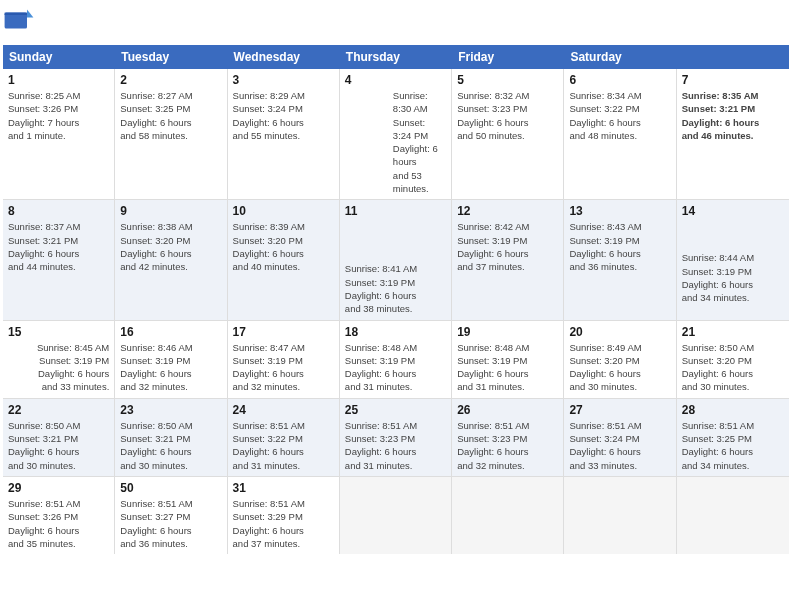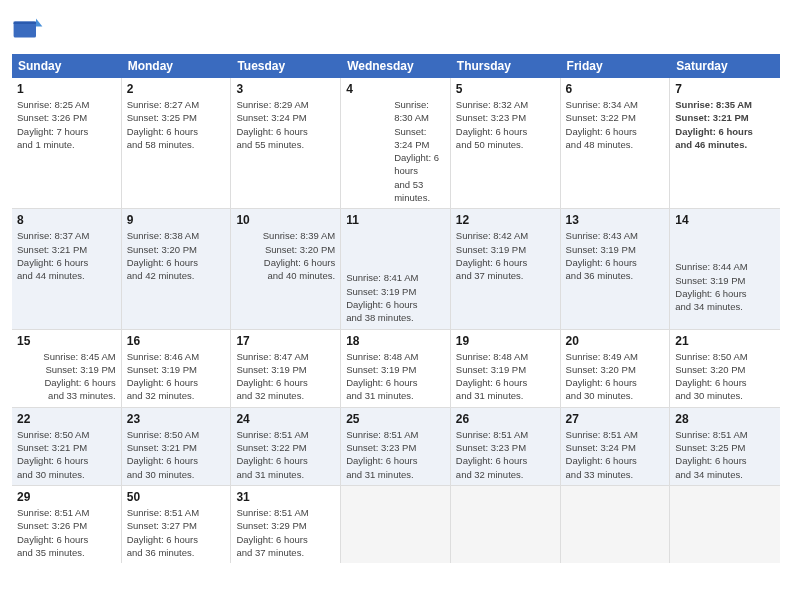--- a/index.html
+++ b/index.html
@@ -6,21 +6,21 @@
     body {
       font-family: Arial, sans-serif;
       background: #fff;
       width: 792px;
       height: 612px;
       overflow: hidden;
     }
     .page {
       width: 792px;
       height: 480px;
-      padding: 12px;
+      padding: 3px;
       display: flex;
       flex-direction: column;
     }
     .header {
       display: flex;
       justify-content: space-between;
       align-items: flex-start;
       margin-bottom: 10px;
     }
     .logo {
@@ -121,21 +121,20 @@
     </div>
     <div class="title-block">
       <div class="main-title"></div>
       <div class="subtitle"></div>
     </div>
   </div>
 
   <div class="calendar">
     <div class="cal-header" id="cal-header">
         <div class="cal-header-cell">Sunday</div>
-        <div class="cal-header-cell">Monday</div>
         <div class="cal-header-cell">Tuesday</div>
         <div class="cal-header-cell">Wednesday</div>
         <div class="cal-header-cell">Thursday</div>
         <div class="cal-header-cell">Friday</div>
         <div class="cal-header-cell">Saturday</div>
       </div>
     <div class="cal-body" id="cal-body">
         <div class="cal-row">
           <div class="cal-cell">
             <span class="day-num">1</span>
@@ -197,21 +196,21 @@
           </div>
           <div class="cal-cell alt-row">
             <span class="day-num">9</span>
             <div class="day-detail" style="white-space: pre-line;">Sunrise: 8:38 AM
 Sunset: 3:20 PM
 Daylight: 6 hours
 and 42 minutes.</div>
           </div>
           <div class="cal-cell alt-row">
             <span class="day-num">10</span>
-            <div class="day-detail" style="white-space: pre-line; text-align: right;">Sunrise: 8:39 AM
+            <div class="day-detail" style="white-space: pre-line;">Sunrise: 8:39 AM
 Sunset: 3:20 PM
 Daylight: 6 hours
 and 40 minutes.</div>
           </div>
           <div class="cal-cell alt-row">
             <span class="day-num">11</span>
             <div class="day-detail" style="white-space: pre-line; margin-top: 44px;">Sunrise: 8:41 AM
 Sunset: 3:19 PM
 Daylight: 6 hours
 and 38 minutes.</div>

